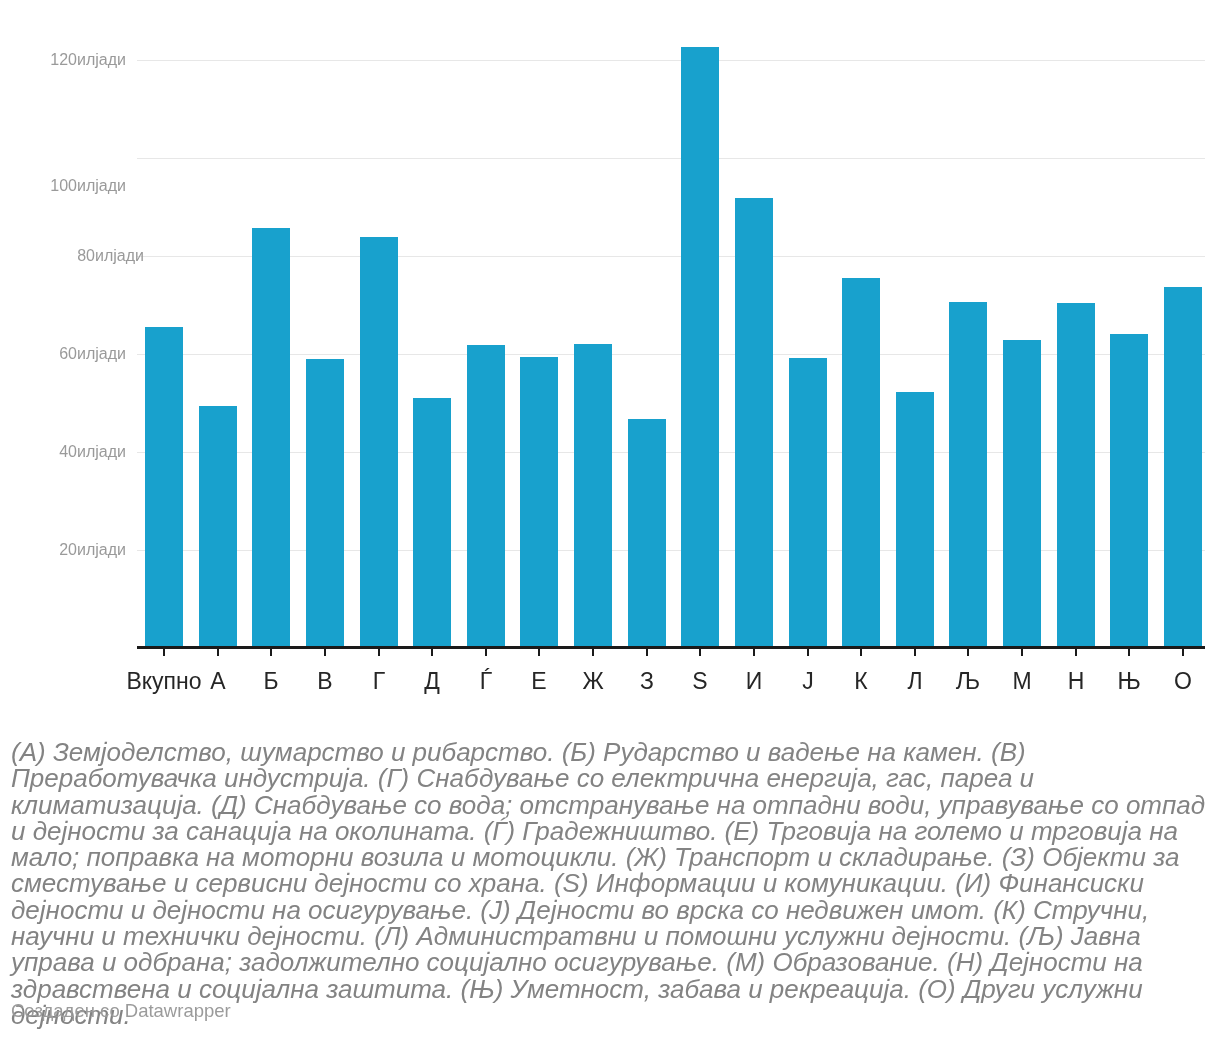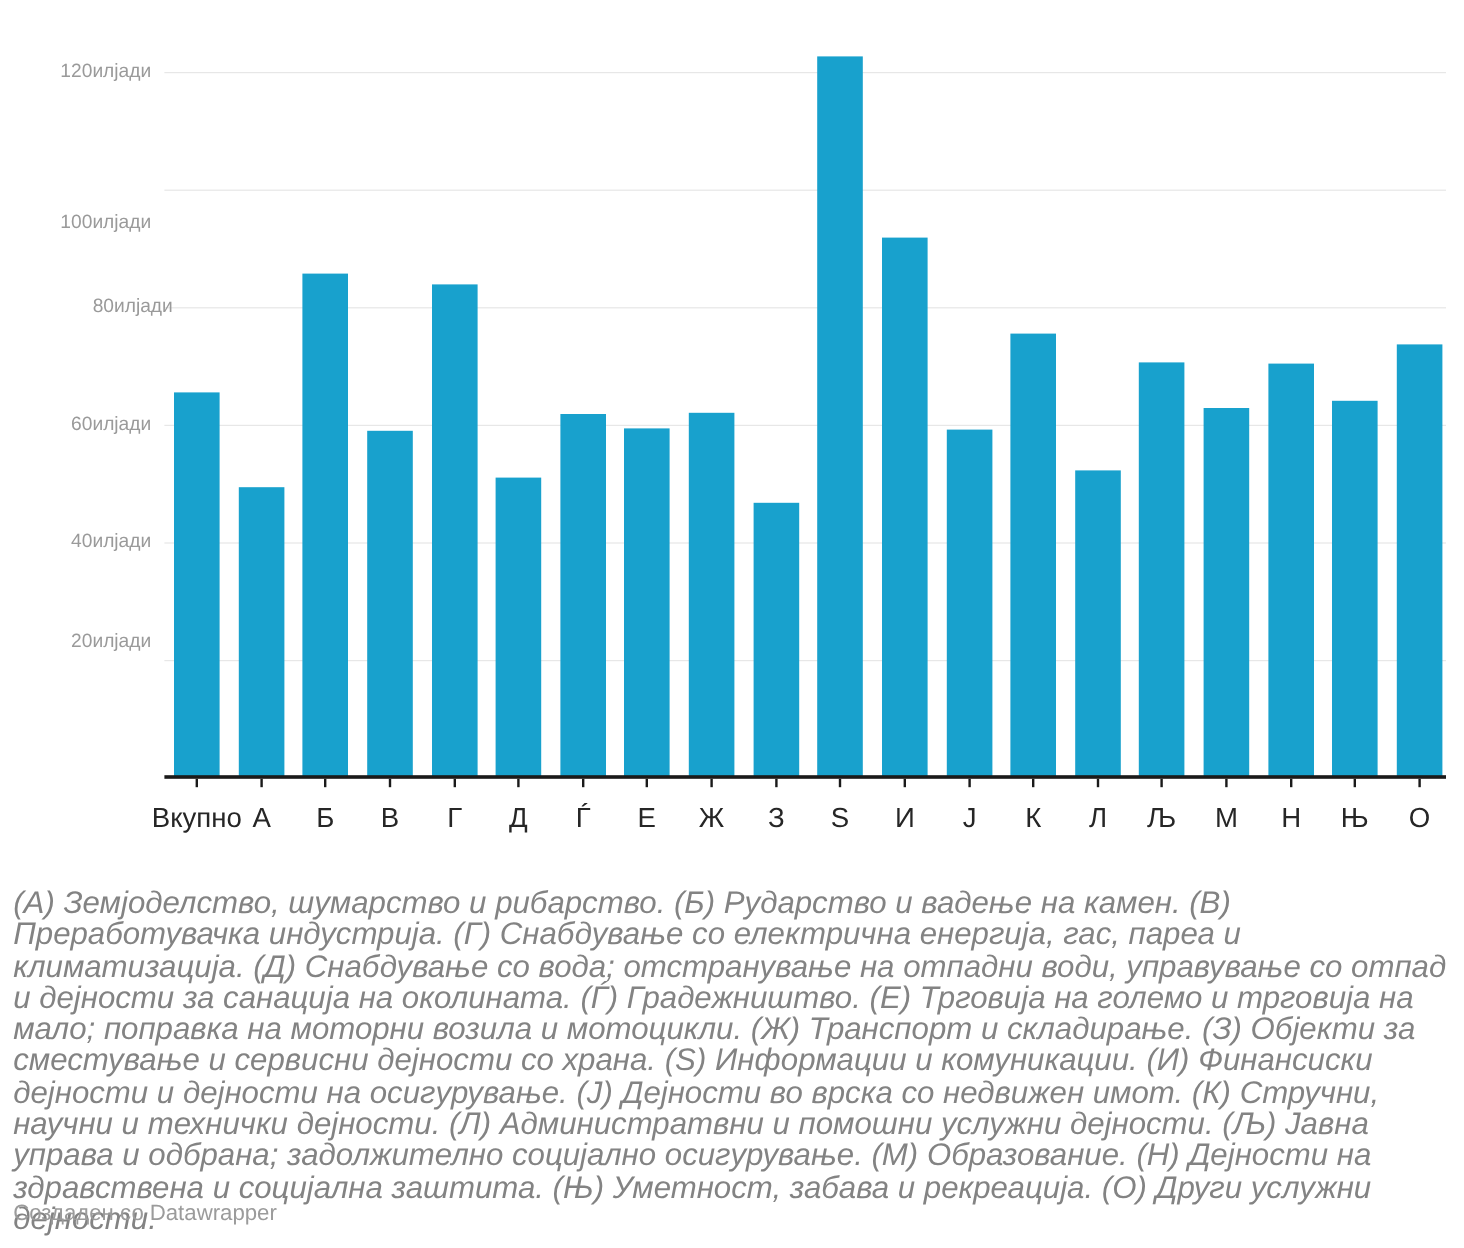--- a/index.html
+++ b/index.html
@@ -73,21 +73,21 @@
     cursor: pointer;
     margin-left: 0.27em;
   }
 </style>
 </head>
 <body>
 
 <div class="chart-root">
   <div id="plot">
       <div class="gridline" style="left: 137px; top: 550px; width: 1068px; background: rgb(231, 231, 231);"></div>
-      <div class="ytick-label" style="left: 0px; top: 522px; color: rgb(154, 154, 154);">20илјади</div>
+      <div class="ytick-label" style="left: 0px; top: 537px; color: rgb(154, 154, 154);">20илјади</div>
       <div class="gridline" style="left: 137px; top: 452px; width: 1068px; background: rgb(231, 231, 231);"></div>
       <div class="ytick-label" style="left: 0px; top: 439px; color: rgb(154, 154, 154);">40илјади</div>
       <div class="gridline" style="left: 137px; top: 354px; width: 1068px; background: rgb(231, 231, 231);"></div>
       <div class="ytick-label" style="left: 0px; top: 341px; color: rgb(154, 154, 154);">60илјади</div>
       <div class="gridline" style="left: 137px; top: 256px; width: 1068px; background: rgb(231, 231, 231);"></div>
       <div class="ytick-label" style="left: 0px; top: 243px; color: rgb(154, 154, 154); margin-left: 18px;">80илјади</div>
       <div class="gridline" style="left: 137px; top: 158px; width: 1068px; background: rgb(231, 231, 231);"></div>
       <div class="ytick-label" style="left: 0px; top: 145px; color: rgb(154, 154, 154); margin-top: 28px;">100илјади</div>
       <div class="gridline" style="left: 137px; top: 60px; width: 1068px; background: rgb(231, 231, 231);"></div>
       <div class="ytick-label" style="left: 0px; top: 47px; color: rgb(154, 154, 154);">120илјади</div>

